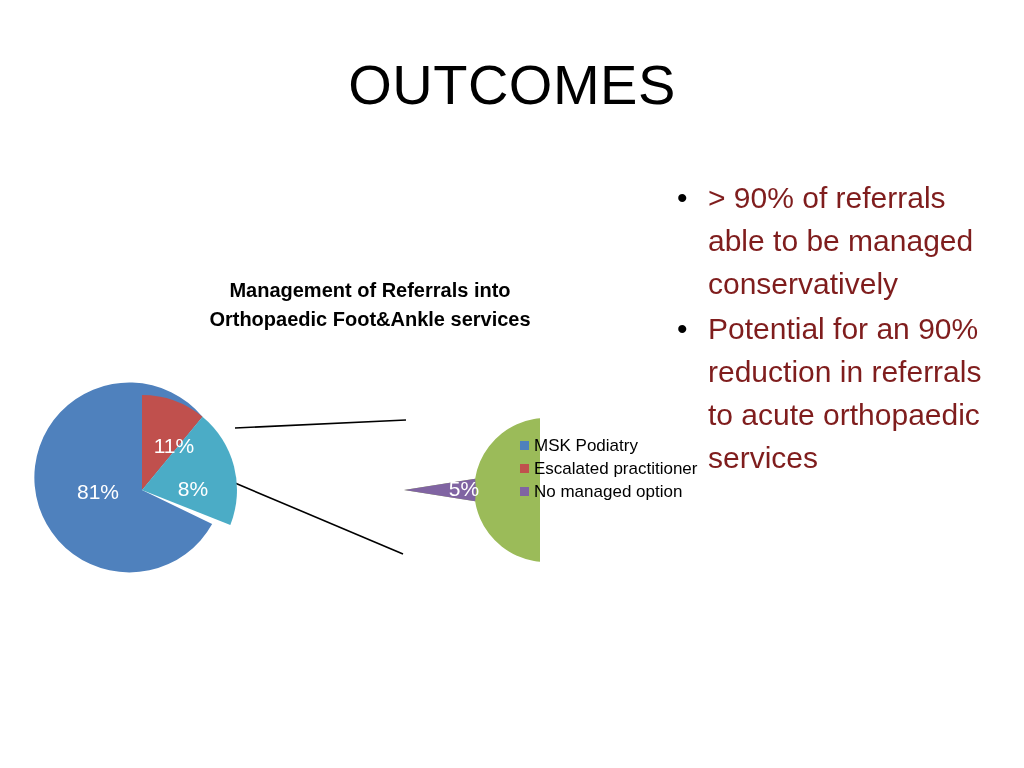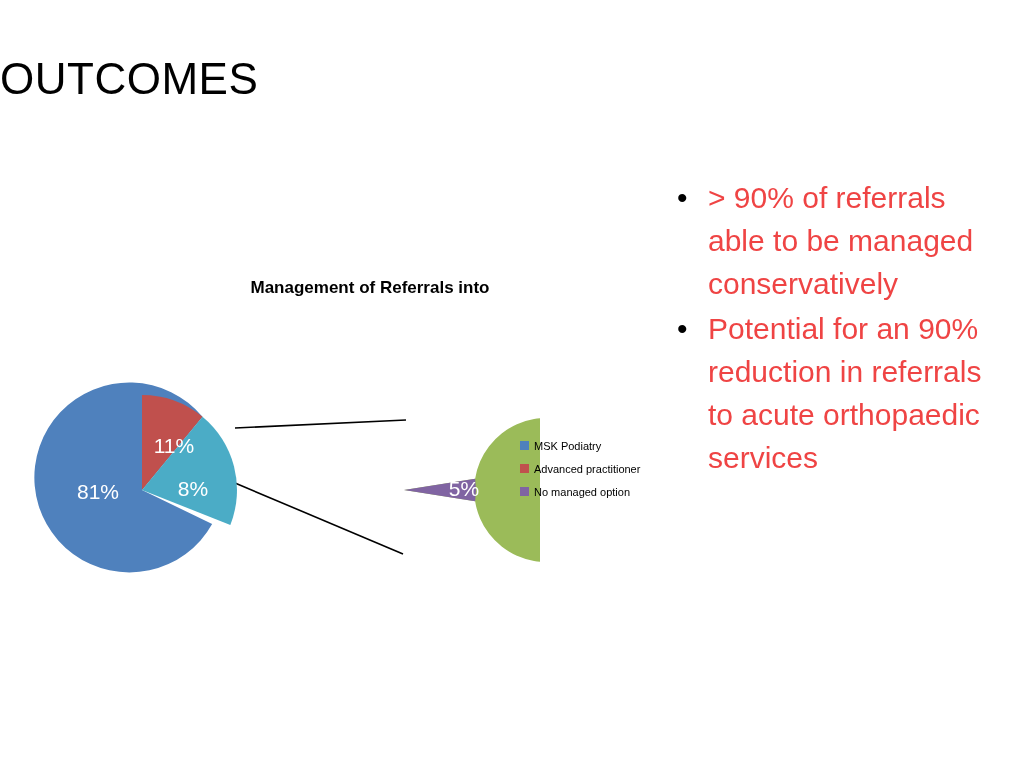--- a/index.html
+++ b/index.html
@@ -15,22 +15,22 @@
     font-family: "Liberation Sans", sans-serif;
     color: #000000;
   }
 
   
   #slide-title {
     position: absolute;
     left: 0;
     top: 56px;
     width: 1024px;
-    text-align: left;
-    font-size: 44px;
+    text-align: center;
+    font-size: 56px;
     font-weight: 400;
     line-height: 1.05;
     letter-spacing: 0.5px;
     color: #000000;
     font-family: "Liberation Sans", sans-serif;
   }
 
   
   #chart-area {
     position: absolute;
@@ -38,21 +38,21 @@
     top: 262px;
     width: 680px;
     height: 340px;
   }
   #chart-title {
     position: absolute;
     left: 0;
     top: 14px;
     width: 700px;
     text-align: center;
-    font-size: 17px;
+    font-size: 20px;
     font-weight: bold;
     line-height: 1.45;
     color: #000000;
     font-family: "Liberation Sans", sans-serif;
   }
   #chart-title .line { display: block; }
 
   #pie-svg {
     position: absolute;
     left: 0;
@@ -79,21 +79,21 @@
     align-items: center;
     height: 23px;
   }
   .legend-swatch {
     width: 9px;
     height: 9px;
     margin-right: 5px;
     flex: 0 0 auto;
   }
   .legend-label {
-    font-size: 11px;
+    font-size: 17px;
     color: #000000;
     white-space: nowrap;
     font-family: "Liberation Sans", sans-serif;
   }
 
   
   #bullets {
     position: absolute;
     left: 666px;
     top: 176px;
@@ -111,33 +111,34 @@
     line-height: 43px;
     text-align: left;
     padding-left: 11px;
     box-sizing: border-box;
     color: #000000;
   }
   .bullet-text {
     flex: 1 1 auto;
     font-size: 30px;
     line-height: 43px;
-    color: #ef4444;
+    color: #7f1d1d;
     font-family: "Liberation Sans", sans-serif;
   }
 </style>
 </head>
 <body>
 
 <div id="slide-title">OUTCOMES</div>
 
 <div id="chart-area">
 
   <div id="chart-title">
     <span class="line">Management of Referrals into</span>
+    <span class="line">Orthopaedic Foot&amp;Ankle services</span>
   </div>
 
   <svg id="pie-svg" width="520" height="340" viewBox="0 0 520 340">
 
     <g>
       <line x1="215" y1="166" x2="386" y2="158" stroke="#000000" stroke-width="1.6"></line>
       <line x1="215" y1="221" x2="383" y2="292" stroke="#000000" stroke-width="1.6"></line>
     </g>
 
     <g>
@@ -164,21 +165,21 @@
     </g>
   </svg>
 
   <div id="chart-legend">
     <div class="legend-row">
       <span class="legend-swatch" style="background-color: rgb(79, 129, 189);"></span>
       <span class="legend-label">MSK Podiatry</span>
     </div>
     <div class="legend-row">
       <span class="legend-swatch" style="background-color: rgb(192, 80, 77);"></span>
-      <span class="legend-label">Advanced practitioner</span>
+      <span class="legend-label">Escalated practitioner</span>
     </div>
     <div class="legend-row">
       <span class="legend-swatch" style="background-color: rgb(128, 100, 162);"></span>
       <span class="legend-label">No managed option</span>
     </div>
   </div>
 </div>
 
 <div id="bullets">
   <div class="bullet-item">

